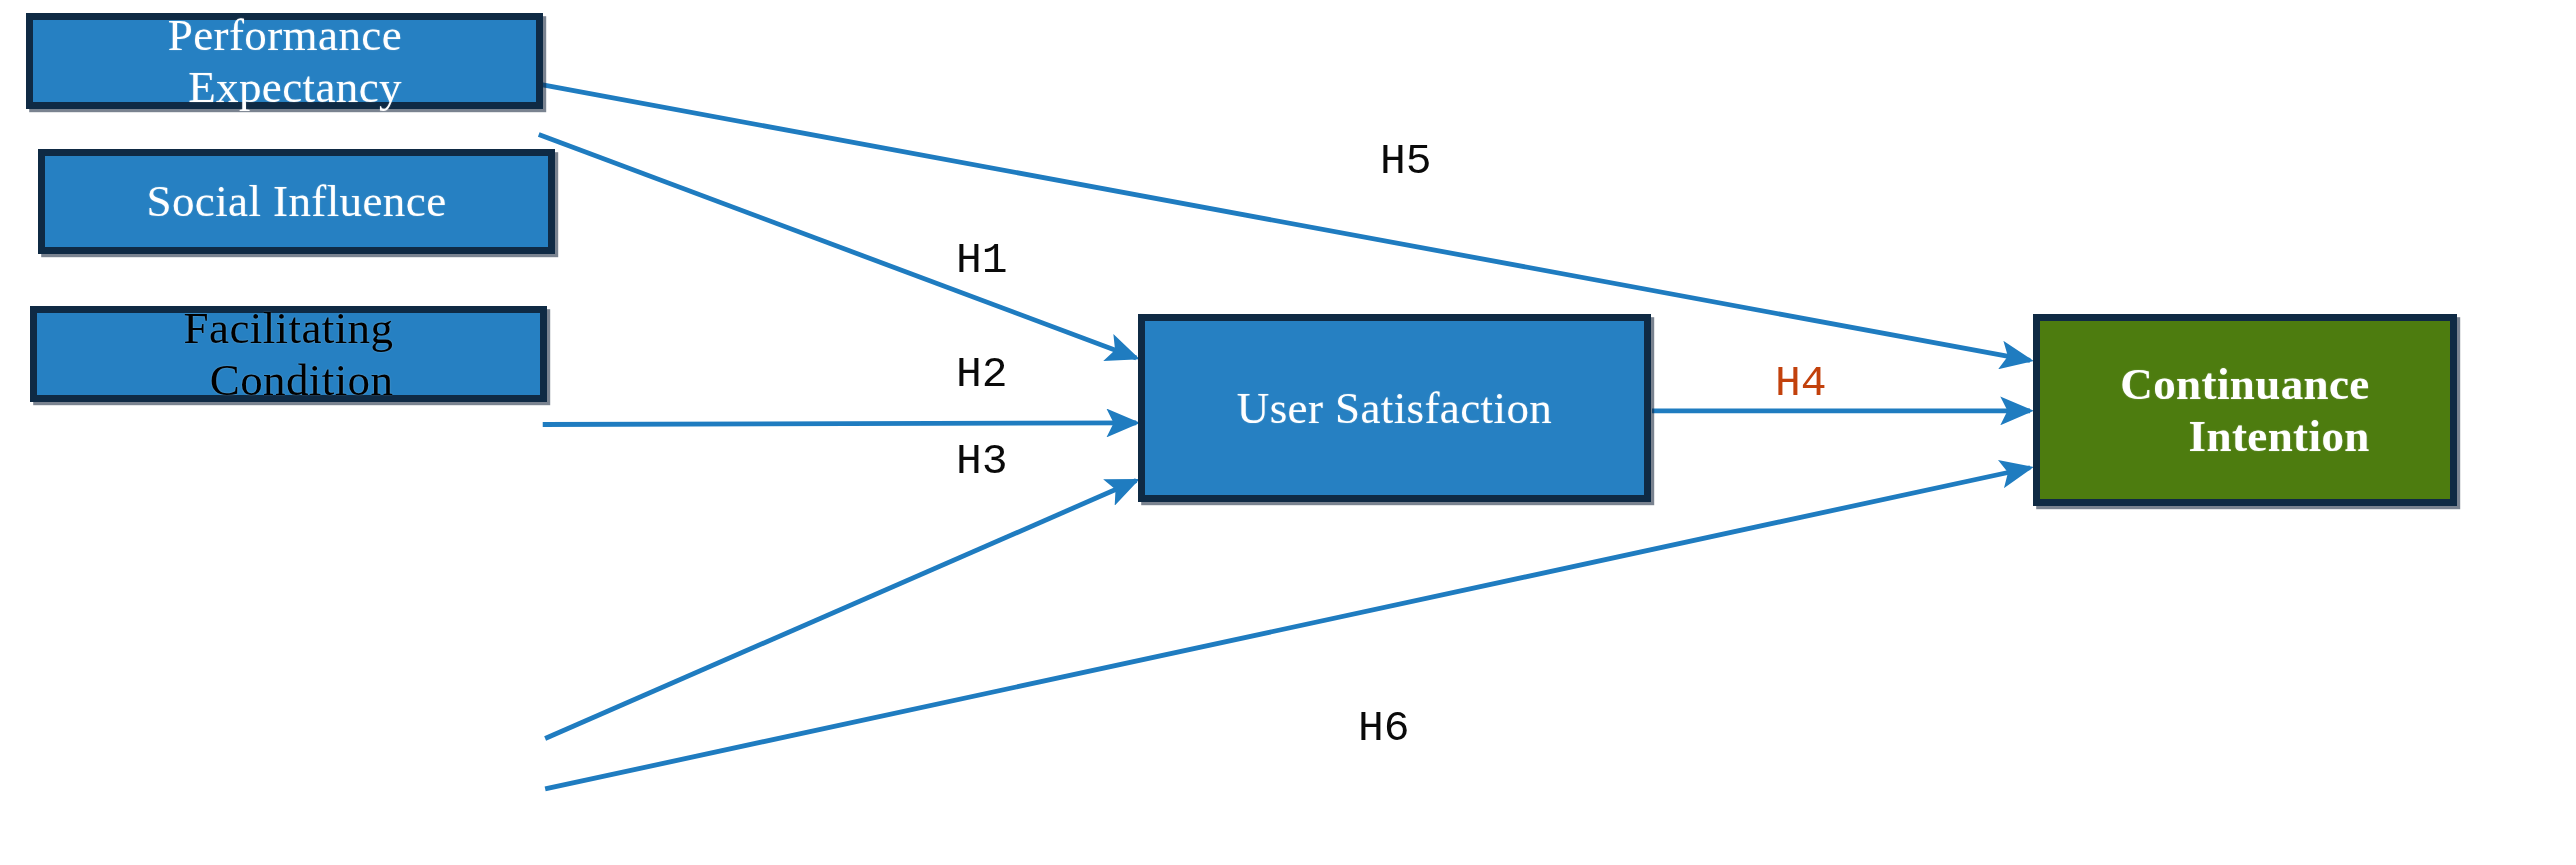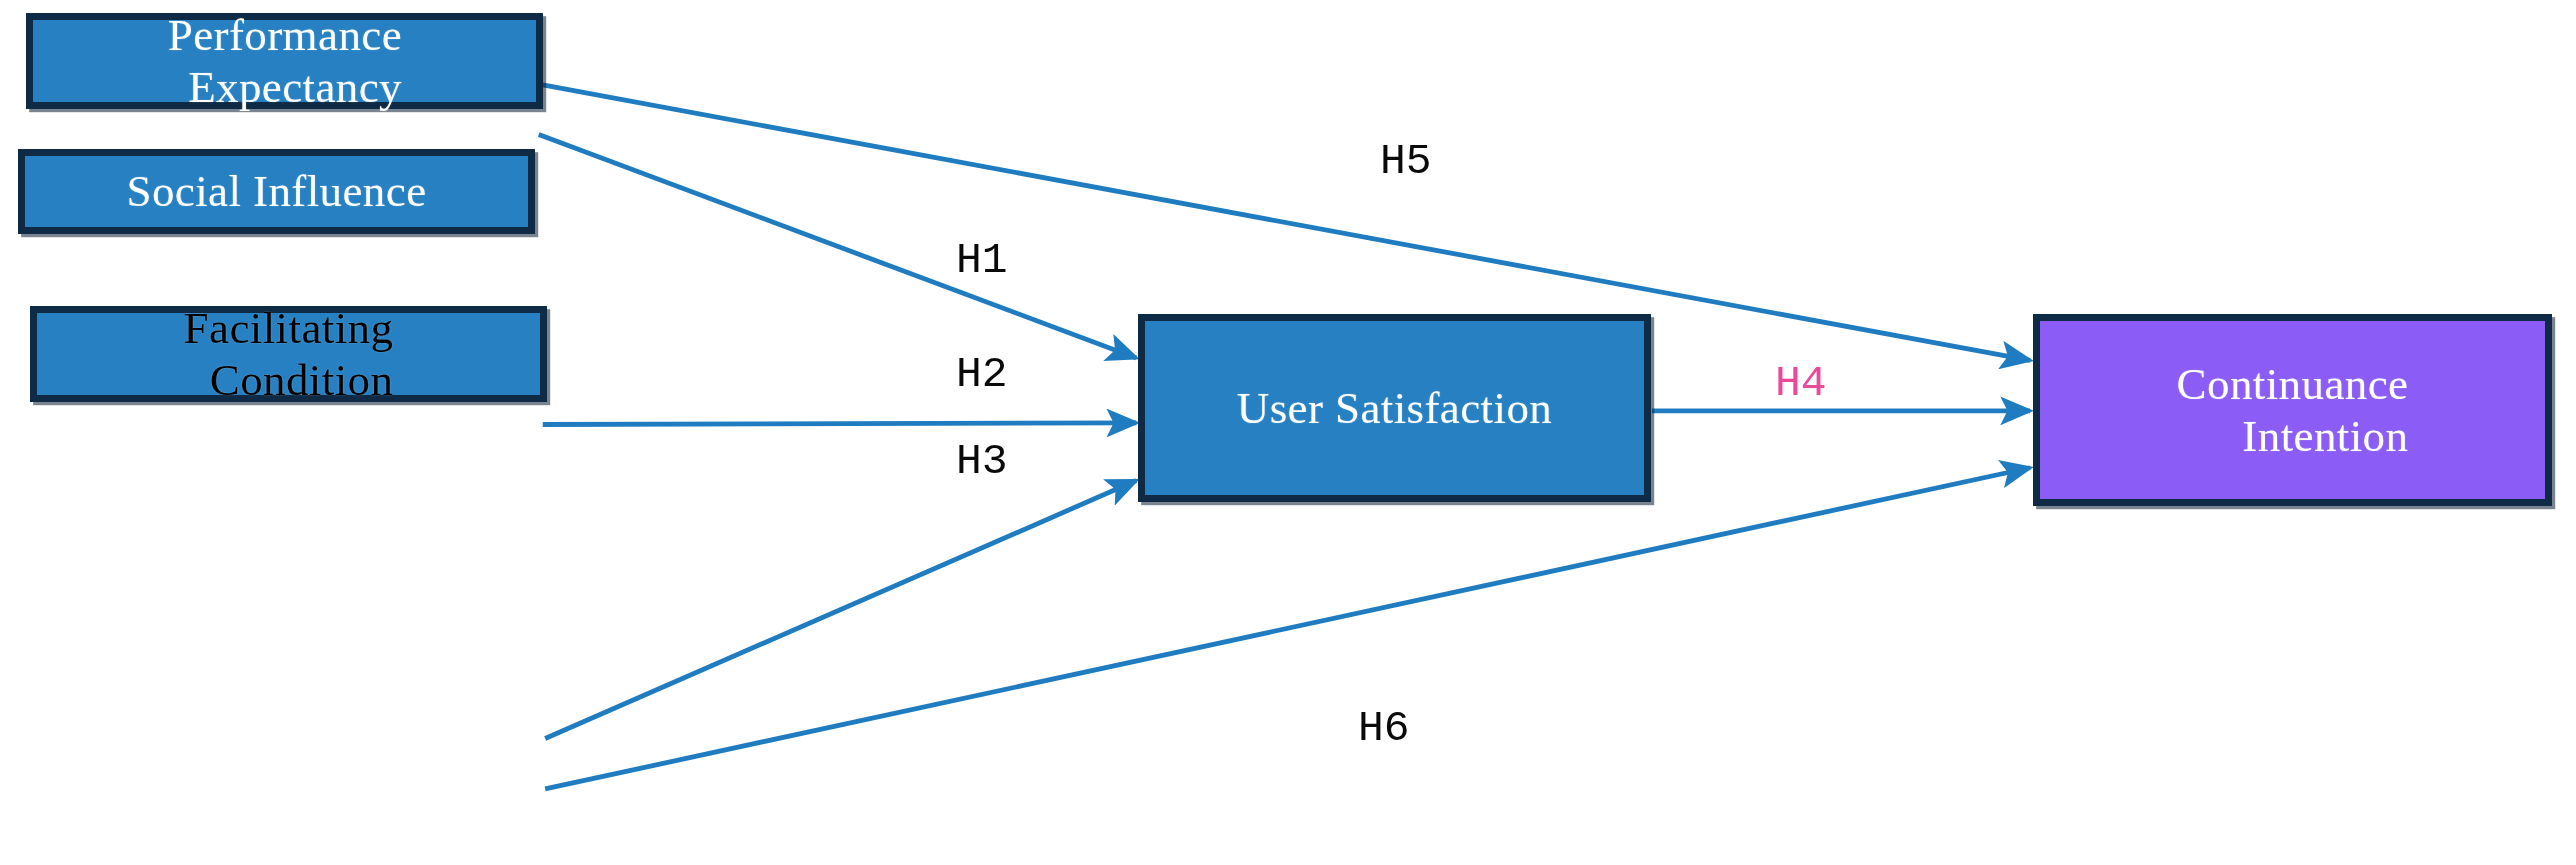--- a/index.html
+++ b/index.html
@@ -75,39 +75,39 @@
         <line x1="672" y1="105" x2="2534" y2="450" stroke="#1F7CC0" stroke-width="6" marker-end="url(#arrowhead)"></line>
         <line x1="680" y1="985" x2="2534" y2="584" stroke="#1F7CC0" stroke-width="6" marker-end="url(#arrowhead)"></line>
       </g>
   </svg>
 
   <div class="node" style="left: 26.4px; top: 13px; width: 517px; height: 96px; background: rgb(38, 128, 194); border-color: rgb(15, 42, 68); color: rgb(255, 255, 255);">
     <span class="node-label">Performance
 Expectancy</span>
   </div>
 
-  <div class="node" style="left: 18px; top: 149px; width: 517px; height: 85px; background: rgb(38, 128, 194); border-color: rgb(15, 42, 68); color: rgb(255, 255, 255);">
+  <div class="node" style="left: 38px; top: 149px; width: 517px; height: 105px; background: rgb(38, 128, 194); border-color: rgb(15, 42, 68); color: rgb(255, 255, 255);">
     <span class="node-label">Social Influence</span>
   </div>
 
   <div class="node" style="left: 30px; top: 306px; width: 517px; height: 96px; background: rgb(38, 128, 194); border-color: rgb(15, 42, 68); color: #000000;">
     <span class="node-label">Facilitating
 Condition</span>
   </div>
 
   <div class="node" style="left: 1138px; top: 314px; width: 513px; height: 188px; background: rgb(38, 128, 194); border-color: rgb(15, 42, 68); color: rgb(255, 255, 255);">
     <span class="node-label">User Satisfaction</span>
   </div>
 
-  <div class="node" style="left: 2033px; top: 314px; width: 519px; height: 192px; background: #8b5cf6; border-color: rgb(15, 42, 68); color: rgb(255, 255, 255);">
+  <div class="node" style="left: 2033px; top: 314px; width: 424px; height: 192px; background: #4d7c0f; border-color: rgb(15, 42, 68); color: rgb(255, 255, 255); font-weight: bold;">
     <span class="node-label">Continuance
 Intention</span>
   </div>
 
   <div class="edge-label" style="left: 956px; top: 239px; color: rgb(10, 10, 10);">H1</div>
   <div class="edge-label" style="left: 956px; top: 353px; color: rgb(10, 10, 10);">H2</div>
   <div class="edge-label" style="left: 956px; top: 440px; color: rgb(10, 10, 10);">H3</div>
-  <div class="edge-label" style="left: 1775px; top: 362px; color: #ec4899;">H4</div>
+  <div class="edge-label" style="left: 1775px; top: 362px; color: #c2410c;">H4</div>
   <div class="edge-label" style="left: 1380px; top: 140px; color: rgb(10, 10, 10);">H5</div>
   <div class="edge-label" style="left: 1358px; top: 707px; color: rgb(10, 10, 10);">H6</div>
 
 </div>
 
 
 </body></html>

